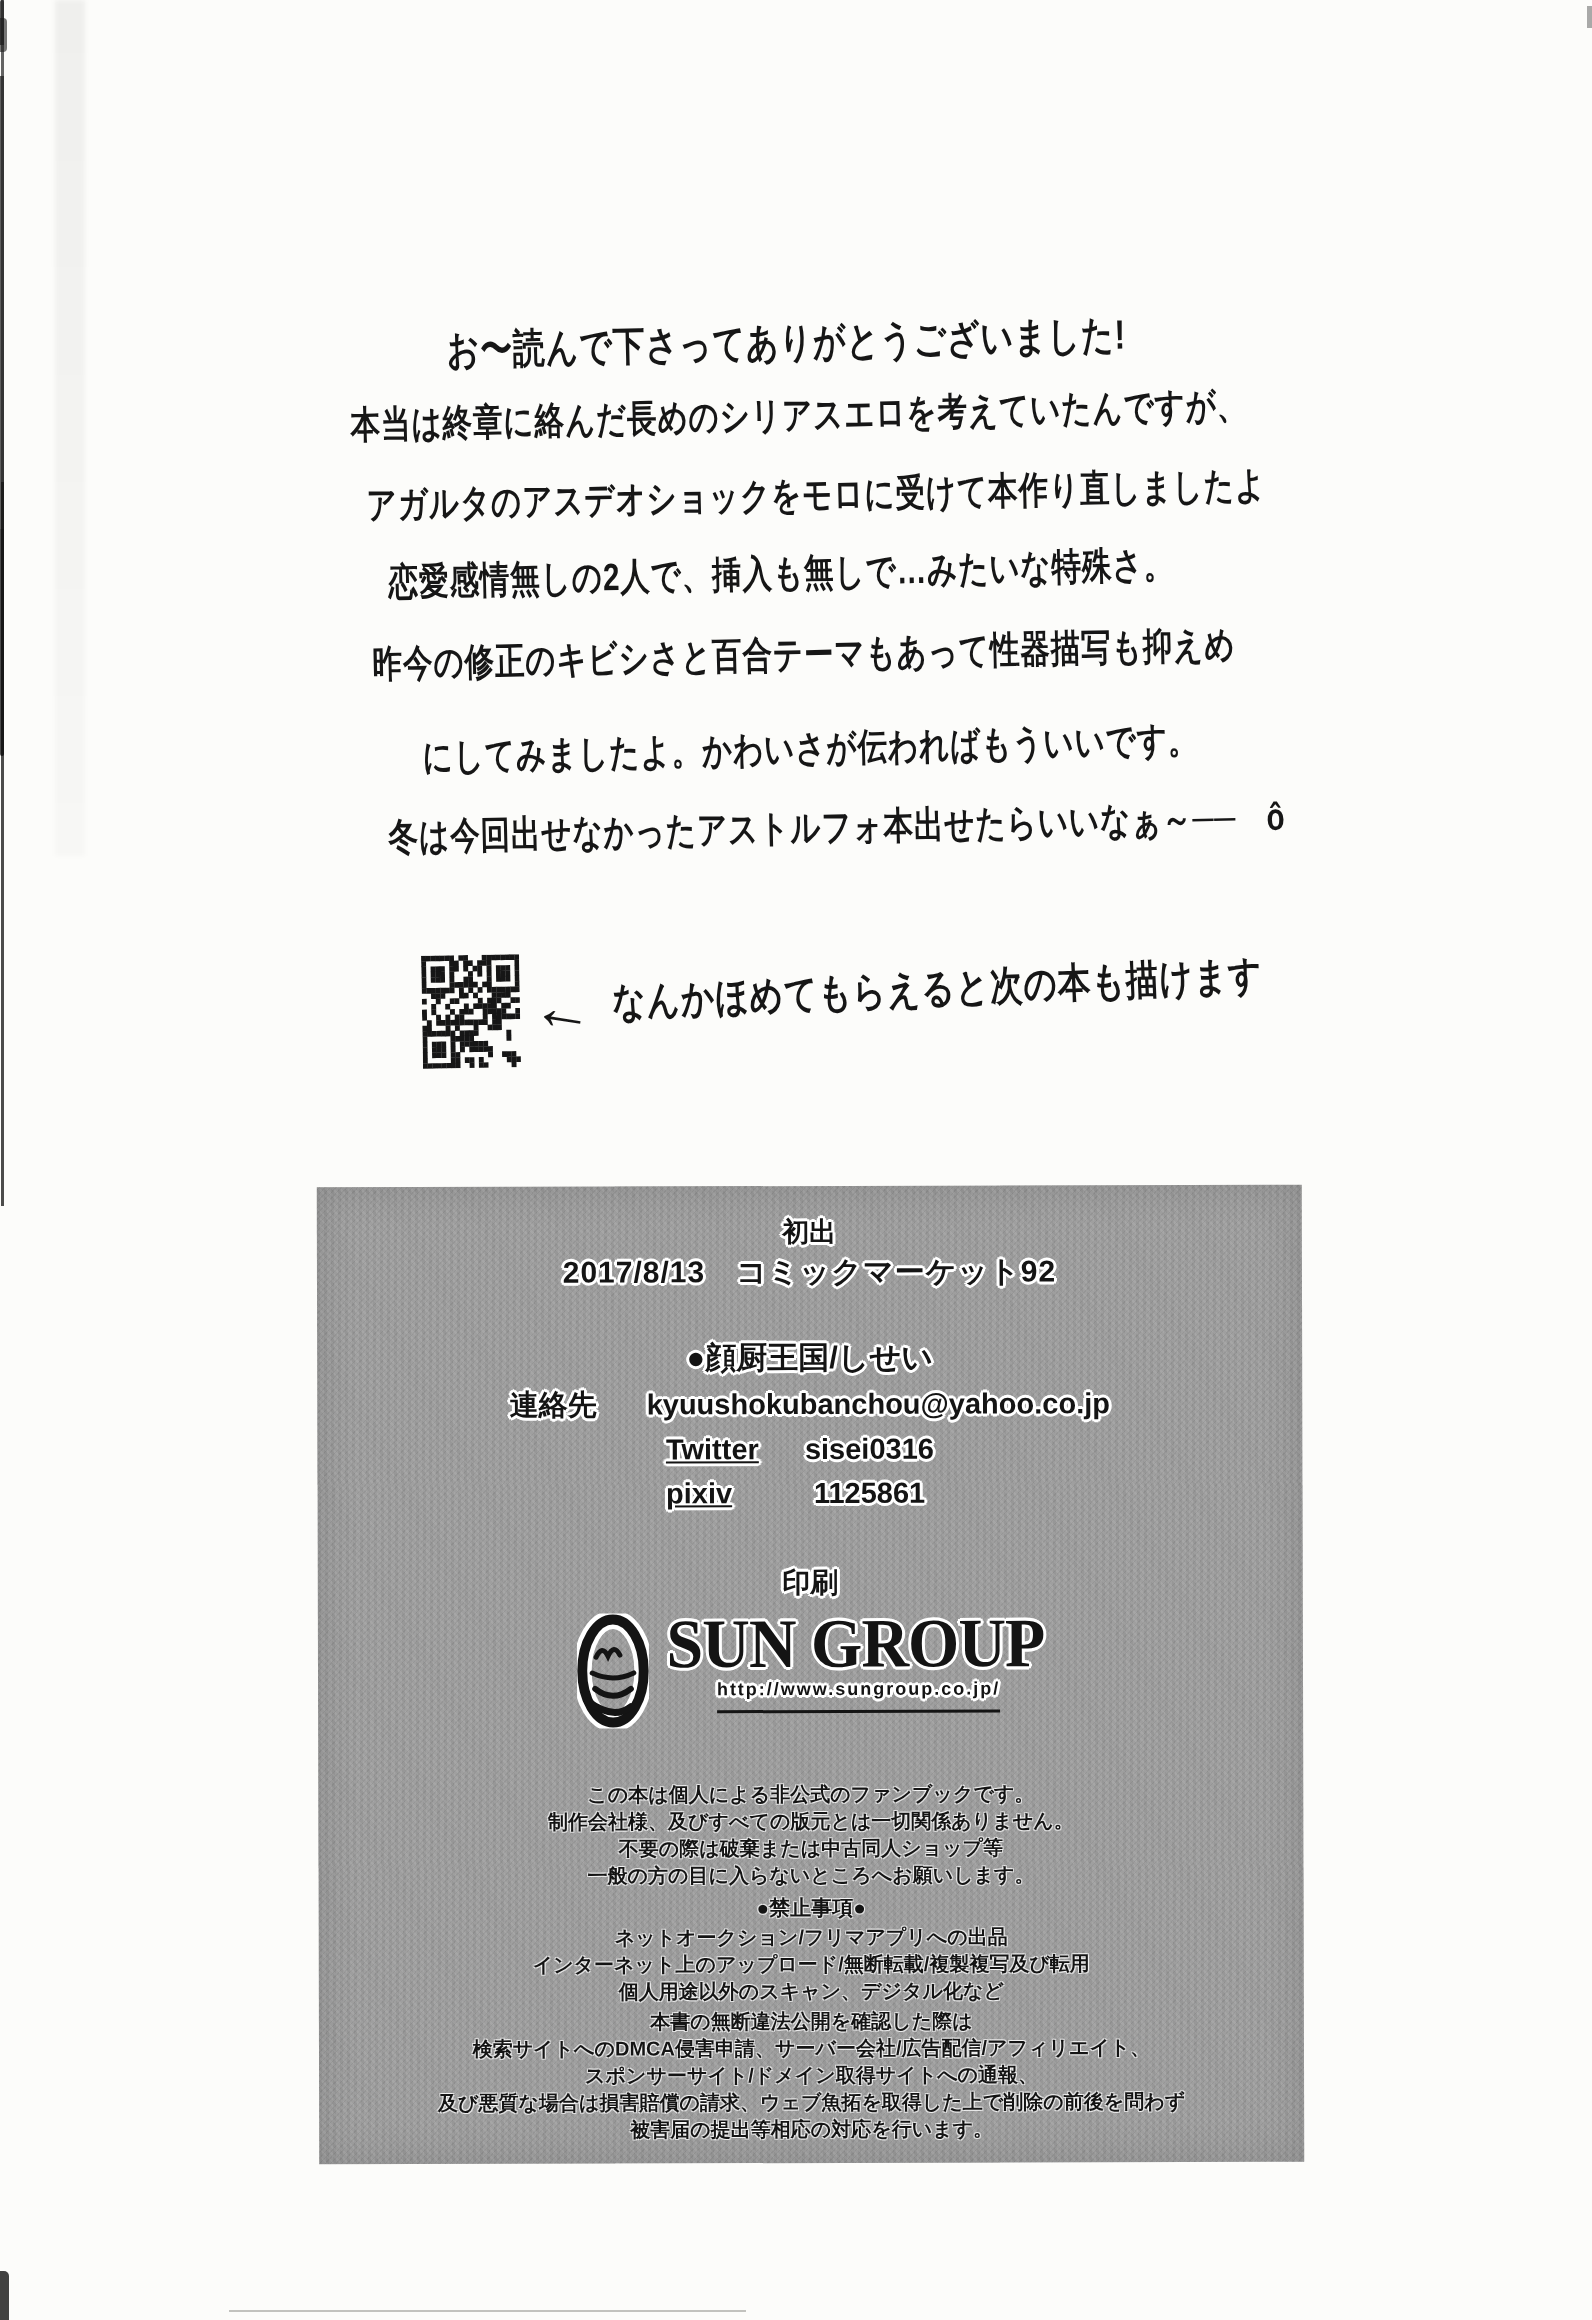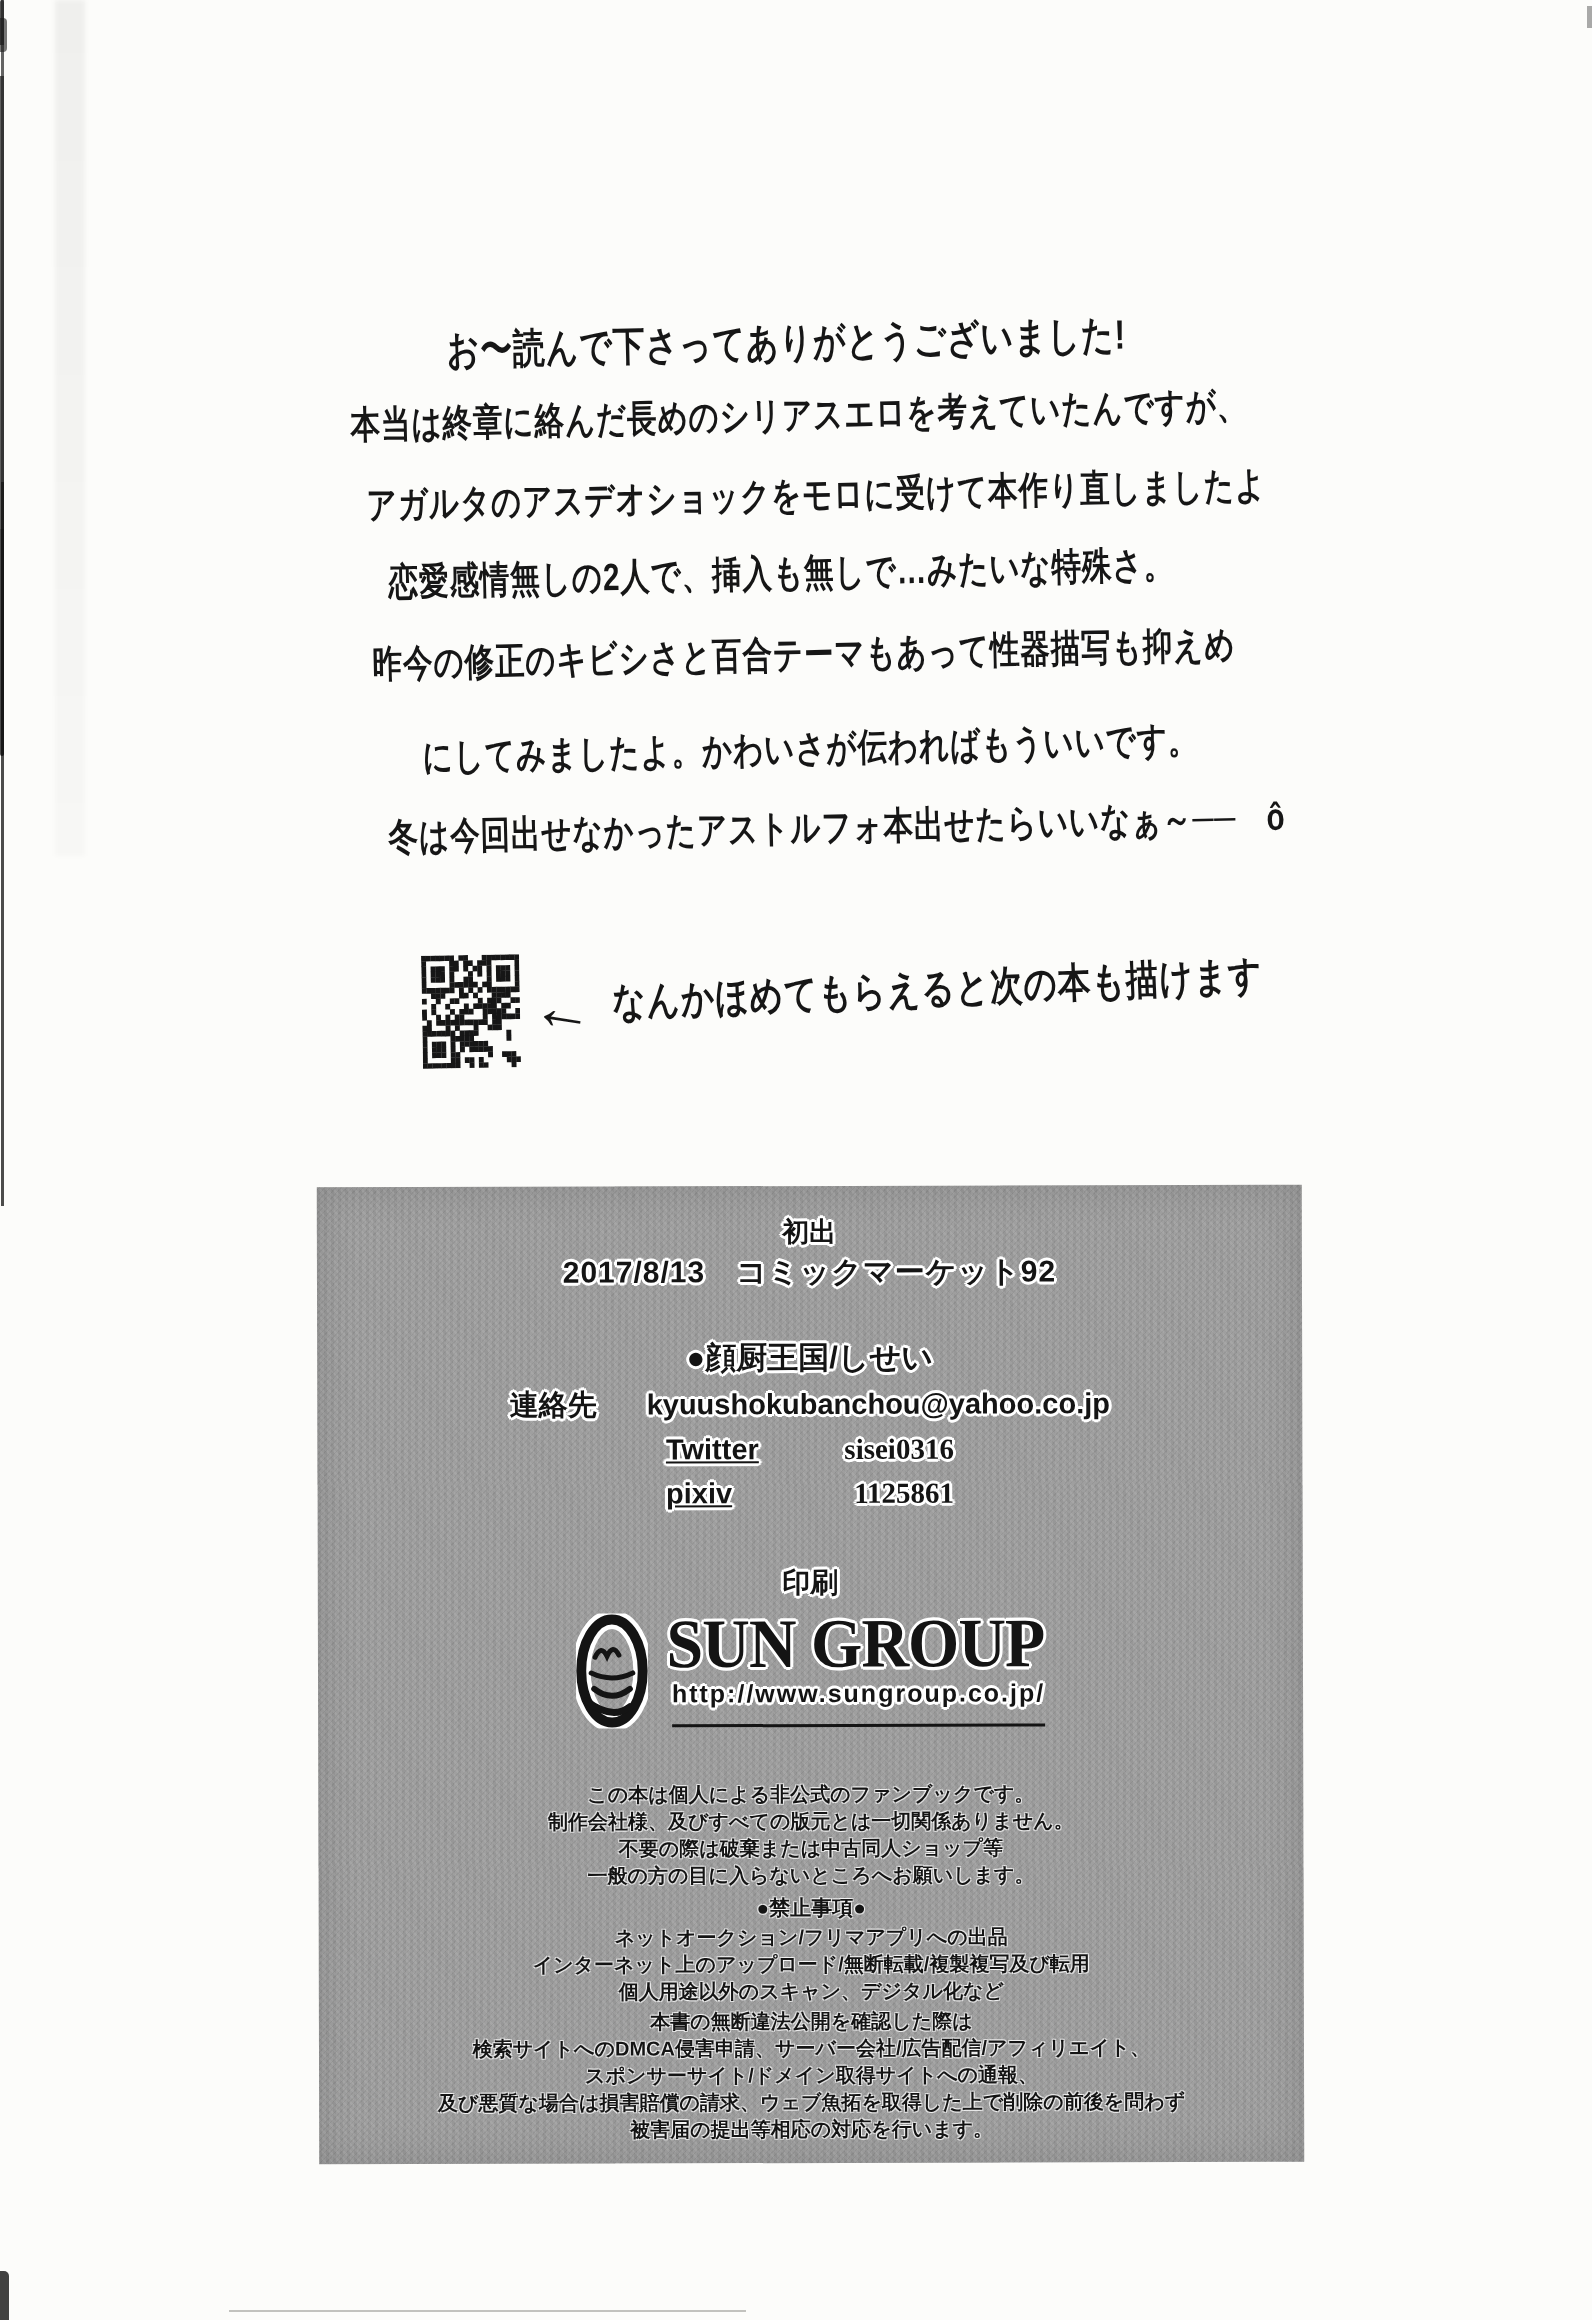--- a/index.html
+++ b/index.html
@@ -76,40 +76,40 @@
       -1px -1px 0 rgba(255,255,255,.65), 1px -1px 0 rgba(255,255,255,.65),
       -1px 1px 0 rgba(255,255,255,.65), 1px 1px 0 rgba(255,255,255,.65);
   }
   .r-shohatsu{top:28px;font-size:27px;}
   .r-date{top:66px;font-size:30px;letter-spacing:1px;}
   .r-circle{top:151px;font-size:31px;}
   .r-contact{top:199px;font-size:29px;}
   .r-contact .lbl{margin-right:50px;}
   .r-twitter{top:247px;font-size:29px;}
   .r-twitter .lbl,.r-pixiv .lbl{display:inline-block;min-width:119px;text-align:left;text-decoration:underline;}
-  .r-twitter .val,.r-pixiv .val{display:inline-block;min-width:169px;text-align:right;font-family:Liberation Serif, serif;}
+  .r-twitter .val,.r-pixiv .val{display:inline-block;min-width:169px;text-align:center;}
   .r-pixiv{top:291px;font-size:29px;}
   .r-print{top:378px;font-size:28px;}
 
   .logo-row{
     position:absolute;top:423px;left:0;width:100%;
     display:flex;align-items:flex-start;justify-content:center;gap:18px;
   }
   .logo-mark{width:72px;height:115px;flex:0 0 auto;margin-top:4px;}
   .logo-text-col{text-align:center;}
   .logo-name{
     font-family:"Liberation Serif", serif;
     font-weight:bold;font-size:66px;line-height:1;
     letter-spacing:-1px;white-space:nowrap;
     transform:scaleY(1.05);transform-origin:left top;
   }
   .logo-url{
     display:inline-block;margin-top:4px;margin-left:6px;
-    font-size:25px;font-weight:bold;letter-spacing:2px;white-space:nowrap;
-    border-bottom:3px solid #141414;padding-bottom:16px;
+    font-size:18px;font-weight:bold;letter-spacing:2px;white-space:nowrap;
+    border-bottom:3px solid #141414;padding-bottom:10px;
   }
   .r-disc{top:595px;font-size:20px;line-height:27px;}
   .r-prohibit-title{top:708px;font-size:21px;}
   .r-prohibit{top:738px;font-size:20px;line-height:27px;}
   .r-legal{top:822px;font-size:20px;line-height:27px;}
   .multi div{white-space:nowrap;}
 </style>
 </head>
 <body>
 

